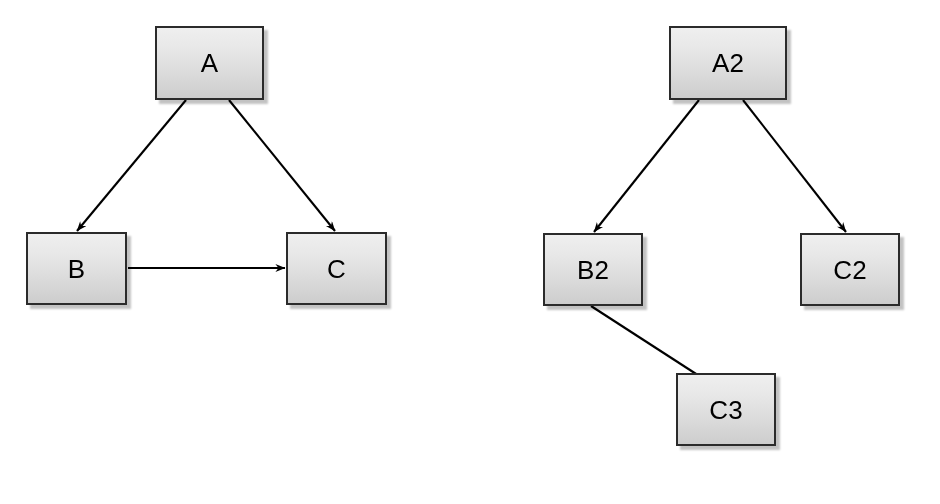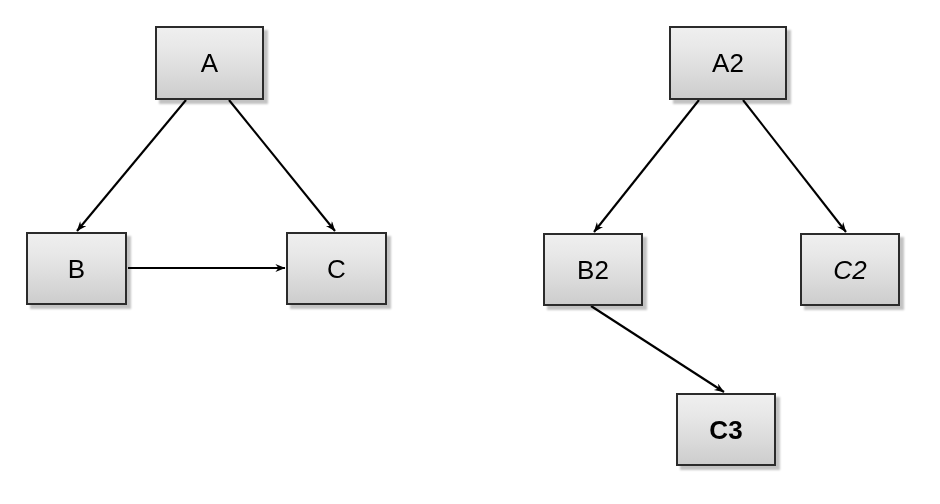--- a/index.html
+++ b/index.html
@@ -78,21 +78,21 @@
       </div>
       <div class="node" style="left: 286px; top: 232px; width: 101px; height: 73px;">
         <span class="node-label">C</span>
       </div>
       <div class="node" style="left: 669px; top: 26px; width: 118px; height: 74px;">
         <span class="node-label">A2</span>
       </div>
       <div class="node" style="left: 543px; top: 233px; width: 100px; height: 73px;">
         <span class="node-label">B2</span>
       </div>
-      <div class="node" style="left: 800px; top: 233px; width: 100px; height: 73px; font-style: italic;">
+      <div class="node" style="left: 800px; top: 233px; width: 100px; height: 73px;">
         <span class="node-label">C2</span>
       </div>
-      <div class="node" style="left: 676px; top: 393px; width: 100px; height: 73px; font-weight: bold;">
+      <div class="node" style="left: 676px; top: 373px; width: 100px; height: 73px;">
         <span class="node-label">C3</span>
       </div>
     </div>
 
 </div>
 
 </body></html>

